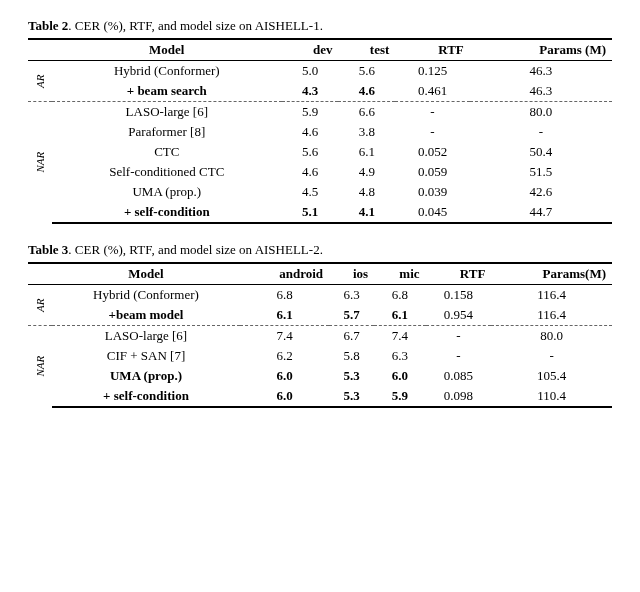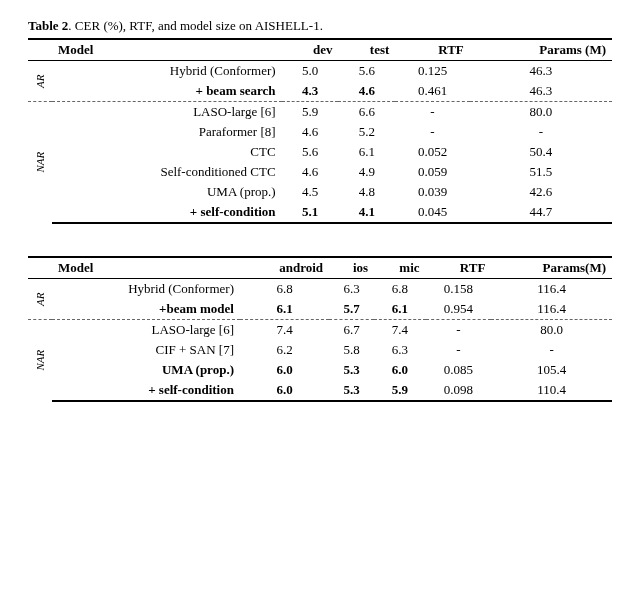--- a/index.html
+++ b/index.html
@@ -7,21 +7,21 @@
       background: #fff;
       font-family: 'Times New Roman', Times, serif;
       font-size: 13px;
       color: #000;
       width: 640px;
       min-height: 592px;
       padding: 18px 28px;
     }
 
     .table-section {
-      margin-bottom: 32px;
+      margin-bottom: 18px;
     }
 
     .table-caption {
       font-size: 13px;
       margin-bottom: 4px;
     }
 
     .table-caption strong {
       font-weight: bold;
     }
@@ -34,30 +34,30 @@
 
     th {
       font-weight: bold;
       text-align: right;
       padding: 2px 6px;
       border-top: 2px solid #000;
       border-bottom: 1px solid #000;
     }
 
     th.left-align {
-      text-align: left;
+      text-align: center;
     }
 
     td {
       text-align: center;
       padding: 2px 6px;
     }
 
     td.model-col {
-      text-align: right;
+      text-align: center;
       padding-left: 6px;
     }
 
     tr.dashed-bottom td {
       border-bottom: 1px dashed #666;
     }
 
     tr.table-end td {
       border-bottom: 2px solid #000;
     }
@@ -111,21 +111,21 @@
         <td class="side-label-cell" rowspan="6" style="writing-mode:vertical-lr; transform:rotate(180deg); font-style:italic; text-align:center; vertical-align:middle; font-size:11px;">NAR</td>
         <td class="model-col">LASO-large [6]</td>
         <td>5.9</td>
         <td>6.6</td>
         <td>-</td>
         <td>80.0</td>
       </tr>
       <tr>
         <td class="model-col">Paraformer [8]</td>
         <td>4.6</td>
-        <td>5.2</td>
+        <td>3.8</td>
         <td>-</td>
         <td>-</td>
       </tr>
       <tr>
         <td class="model-col">CTC</td>
         <td>5.6</td>
         <td>6.1</td>
         <td>0.052</td>
         <td>50.4</td>
       </tr>
@@ -148,20 +148,23 @@
         <td class="bold">5.1</td>
         <td class="bold">4.1</td>
         <td>0.045</td>
         <td>44.7</td>
       </tr>
     </tbody>
   </table>
 </div>
 
 <div class="table-section">
+  <div class="table-caption">
+    <strong>Table 3</strong><span>. CER (%), RTF, and model size on AISHELL-2.</span>
+  </div>
   <table>
     <thead>
       <tr>
         <th style="width:16px; border-top:2px solid #000; border-bottom:1px solid #000;"></th>
         <th class="left-align">Model</th>
         <th>android</th>
         <th>ios</th>
         <th>mic</th>
         <th>RTF</th>
         <th>Params(M)</th>

